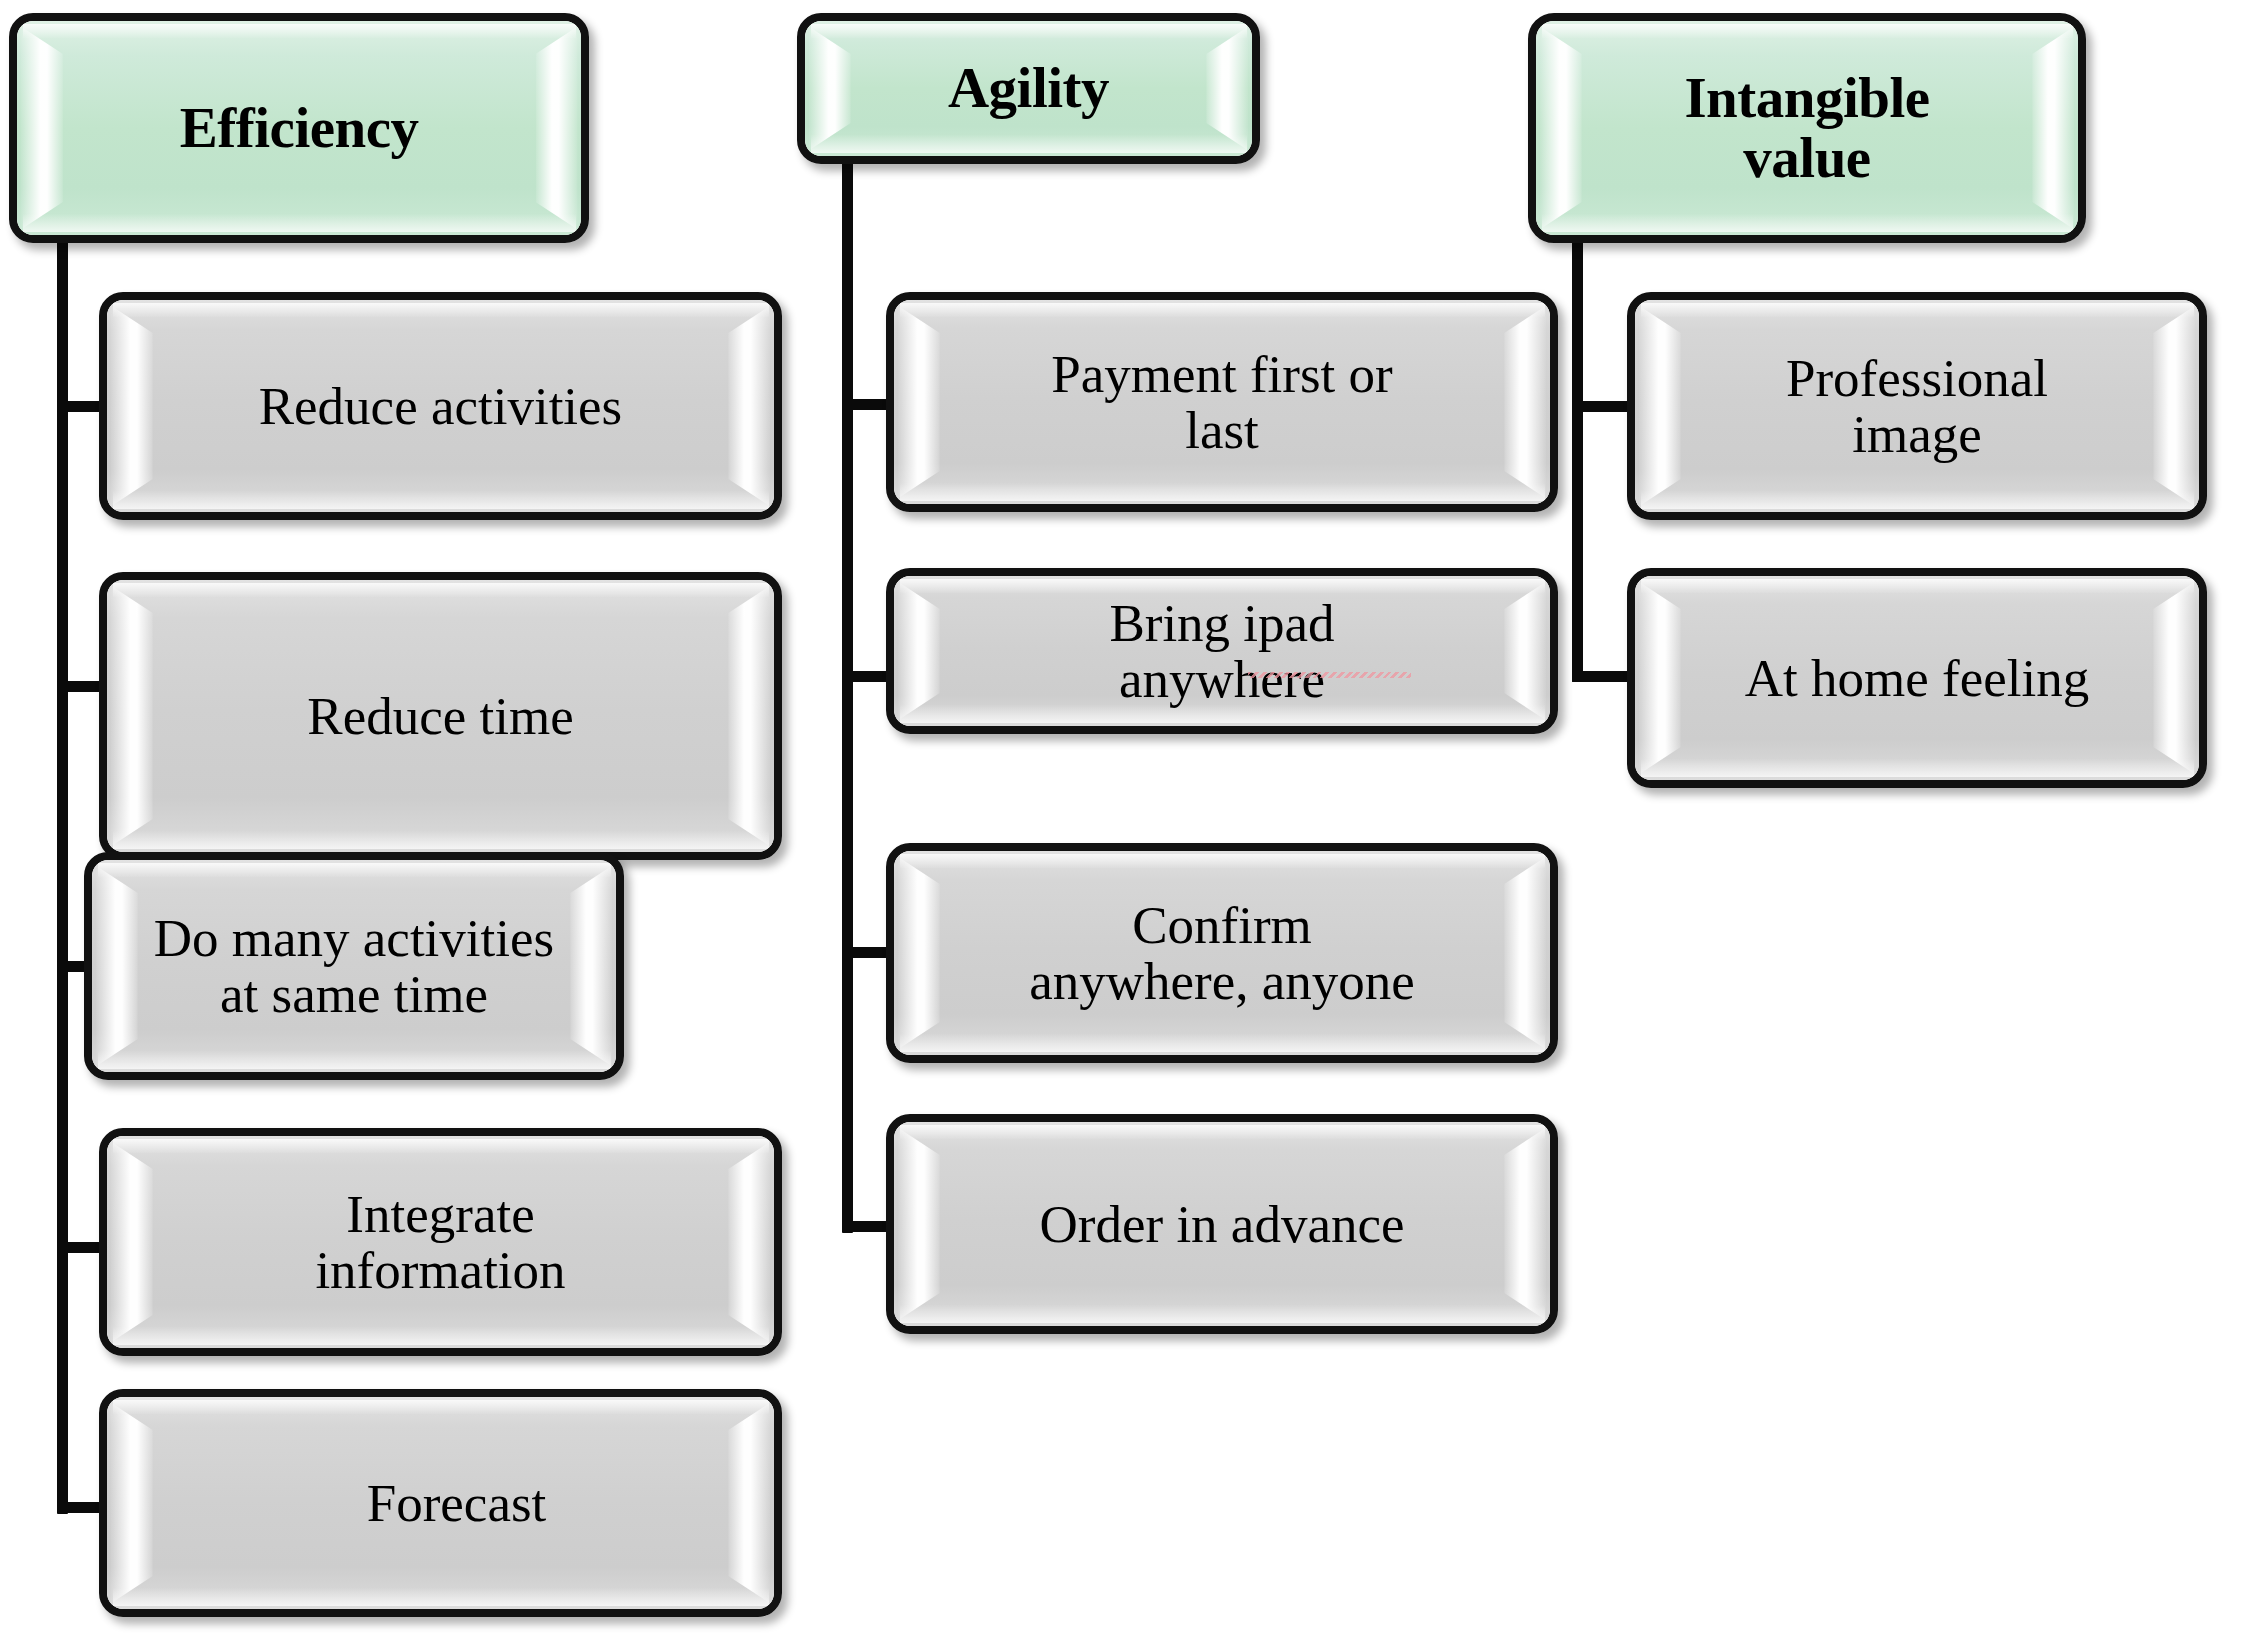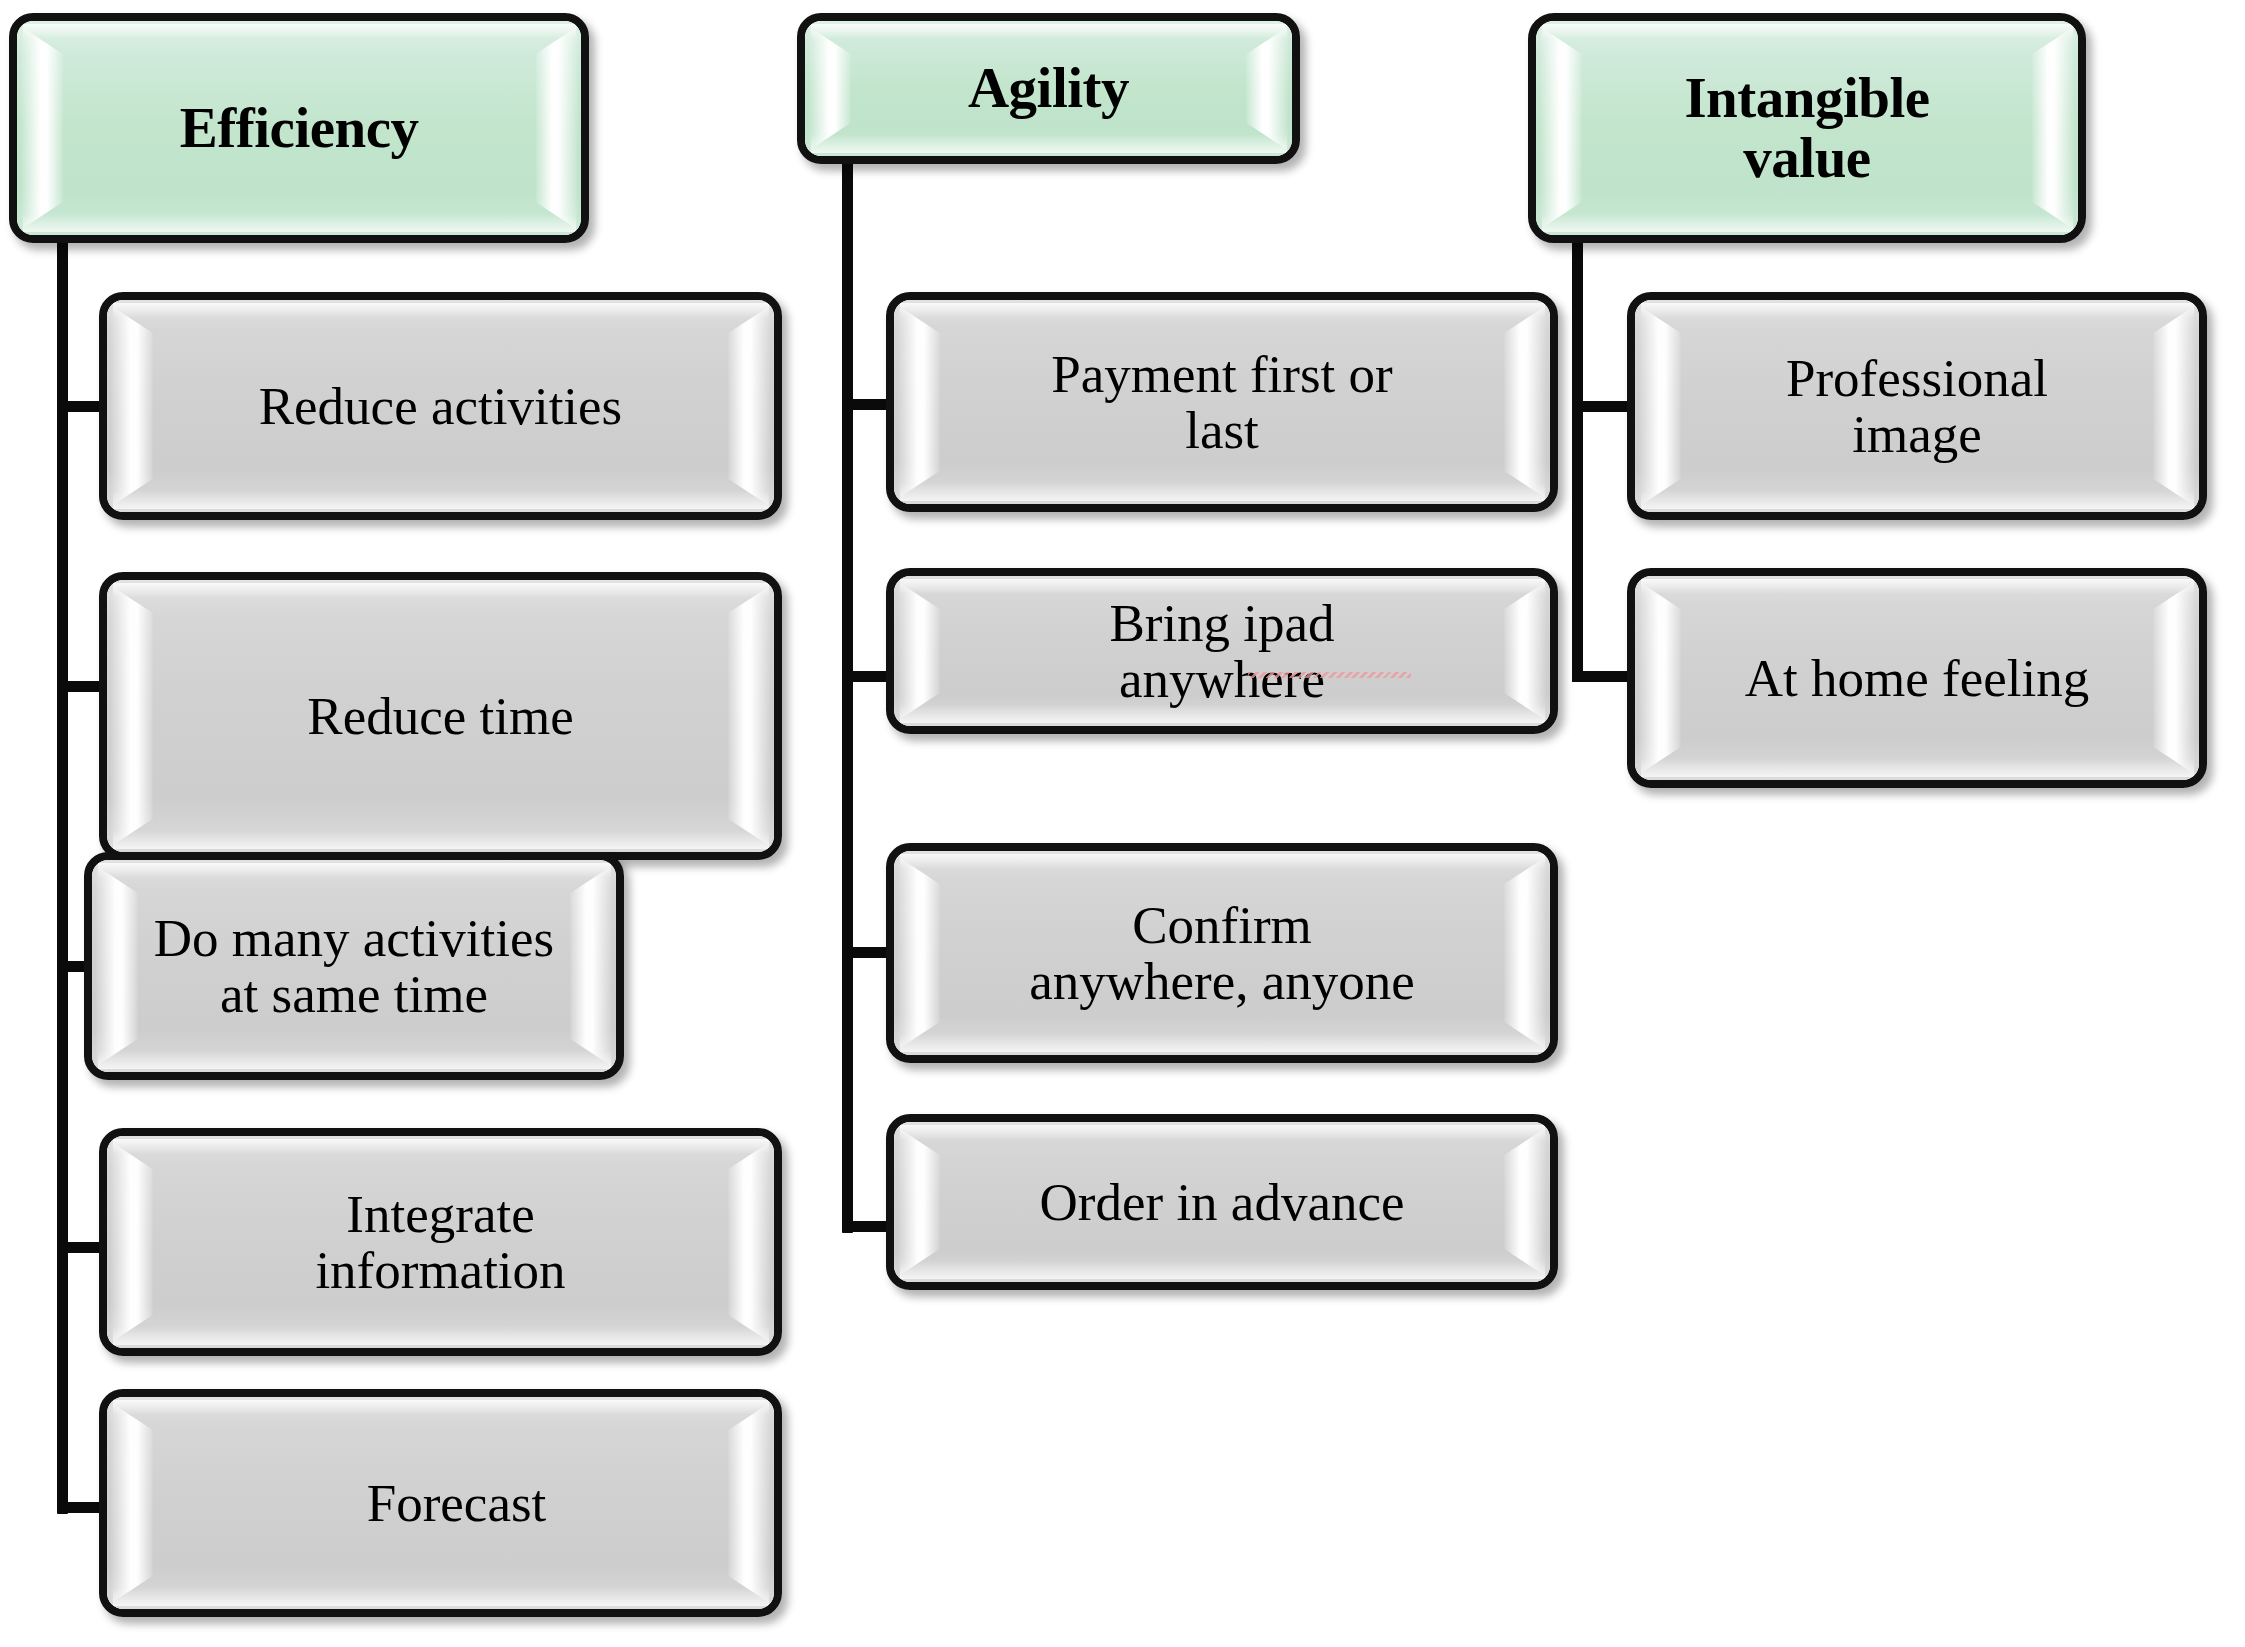--- a/index.html
+++ b/index.html
@@ -211,21 +211,21 @@
     <span class="label">Forecast</span>
   </div>
 
   <div class="trunk" style="left:842px; top:149px; width:11px; height:1084px;"></div>
 
   <div class="stub" style="left:842px; top:399px; width:51px; height:11px;"></div>
   <div class="stub" style="left:842px; top:671px; width:51px; height:11px;"></div>
   <div class="stub" style="left:842px; top:947px; width:51px; height:11px;"></div>
   <div class="stub" style="left:842px; top:1221px; width:51px; height:11px;"></div>
 
-  <div class="node header" style="left:797px; top:13px; width:503px; height:151px;">
+  <div class="node header" style="left:797px; top:13px; width:463px; height:151px;">
     <span class="face"></span>
     <span class="bevel-l"></span>
     <span class="bevel-r"></span>
     <span class="bevel-t"></span>
     <span class="bevel-b"></span>
     <span class="label">Agility</span>
   </div>
 
   <div class="node child" style="left:886px; top:292px; width:672px; height:220px;">
     <span class="face"></span>
@@ -251,21 +251,21 @@
   <div class="node child" style="left:886px; top:843px; width:672px; height:220px;">
     <span class="face"></span>
     <span class="bevel-l"></span>
     <span class="bevel-r"></span>
     <span class="bevel-t"></span>
     <span class="bevel-b"></span>
     <span class="label">Confirm
 anywhere, anyone</span>
   </div>
 
-  <div class="node child" style="left:886px; top:1114px; width:672px; height:176px;">
+  <div class="node child" style="left:886px; top:1114px; width:672px; height:220px;">
     <span class="face"></span>
     <span class="bevel-l"></span>
     <span class="bevel-r"></span>
     <span class="bevel-t"></span>
     <span class="bevel-b"></span>
     <span class="label">Order in advance</span>
   </div>
 
   <div class="trunk" style="left:1572px; top:228px; width:11px; height:454px;"></div>
 

